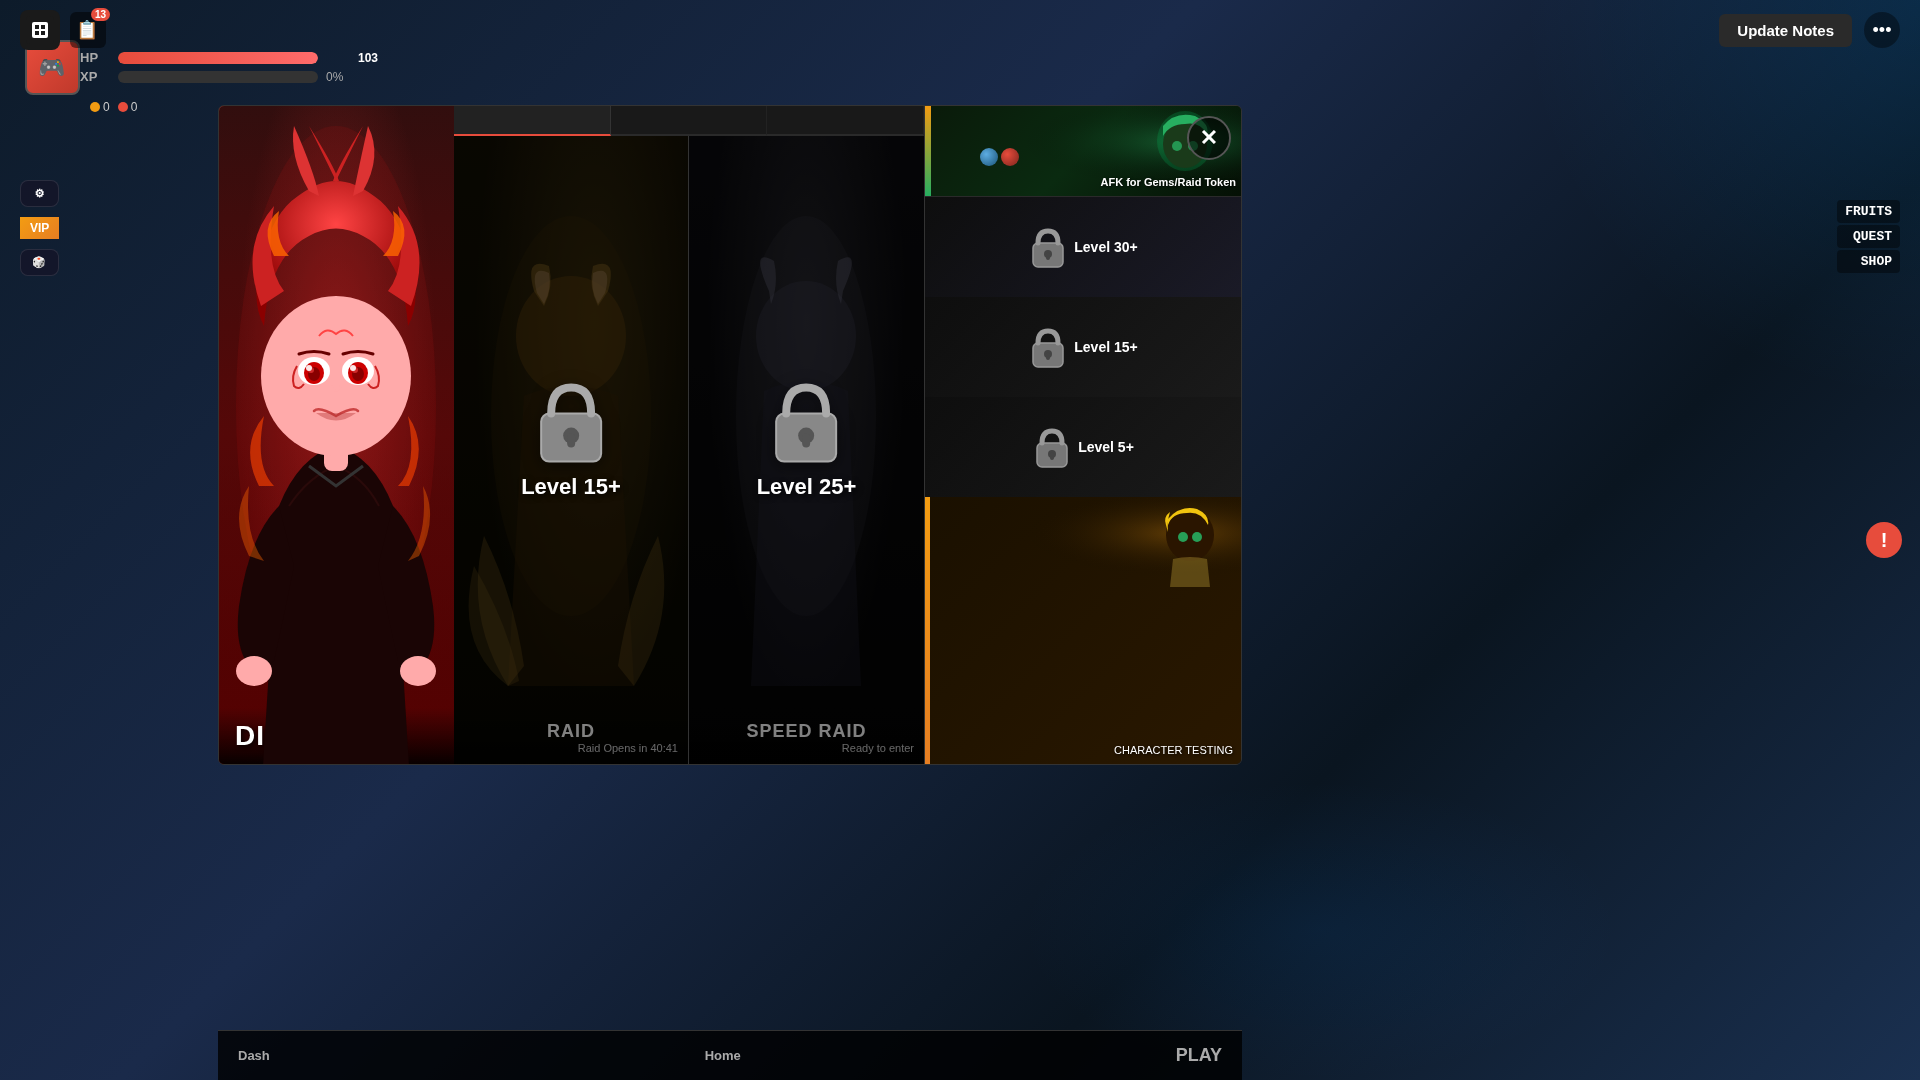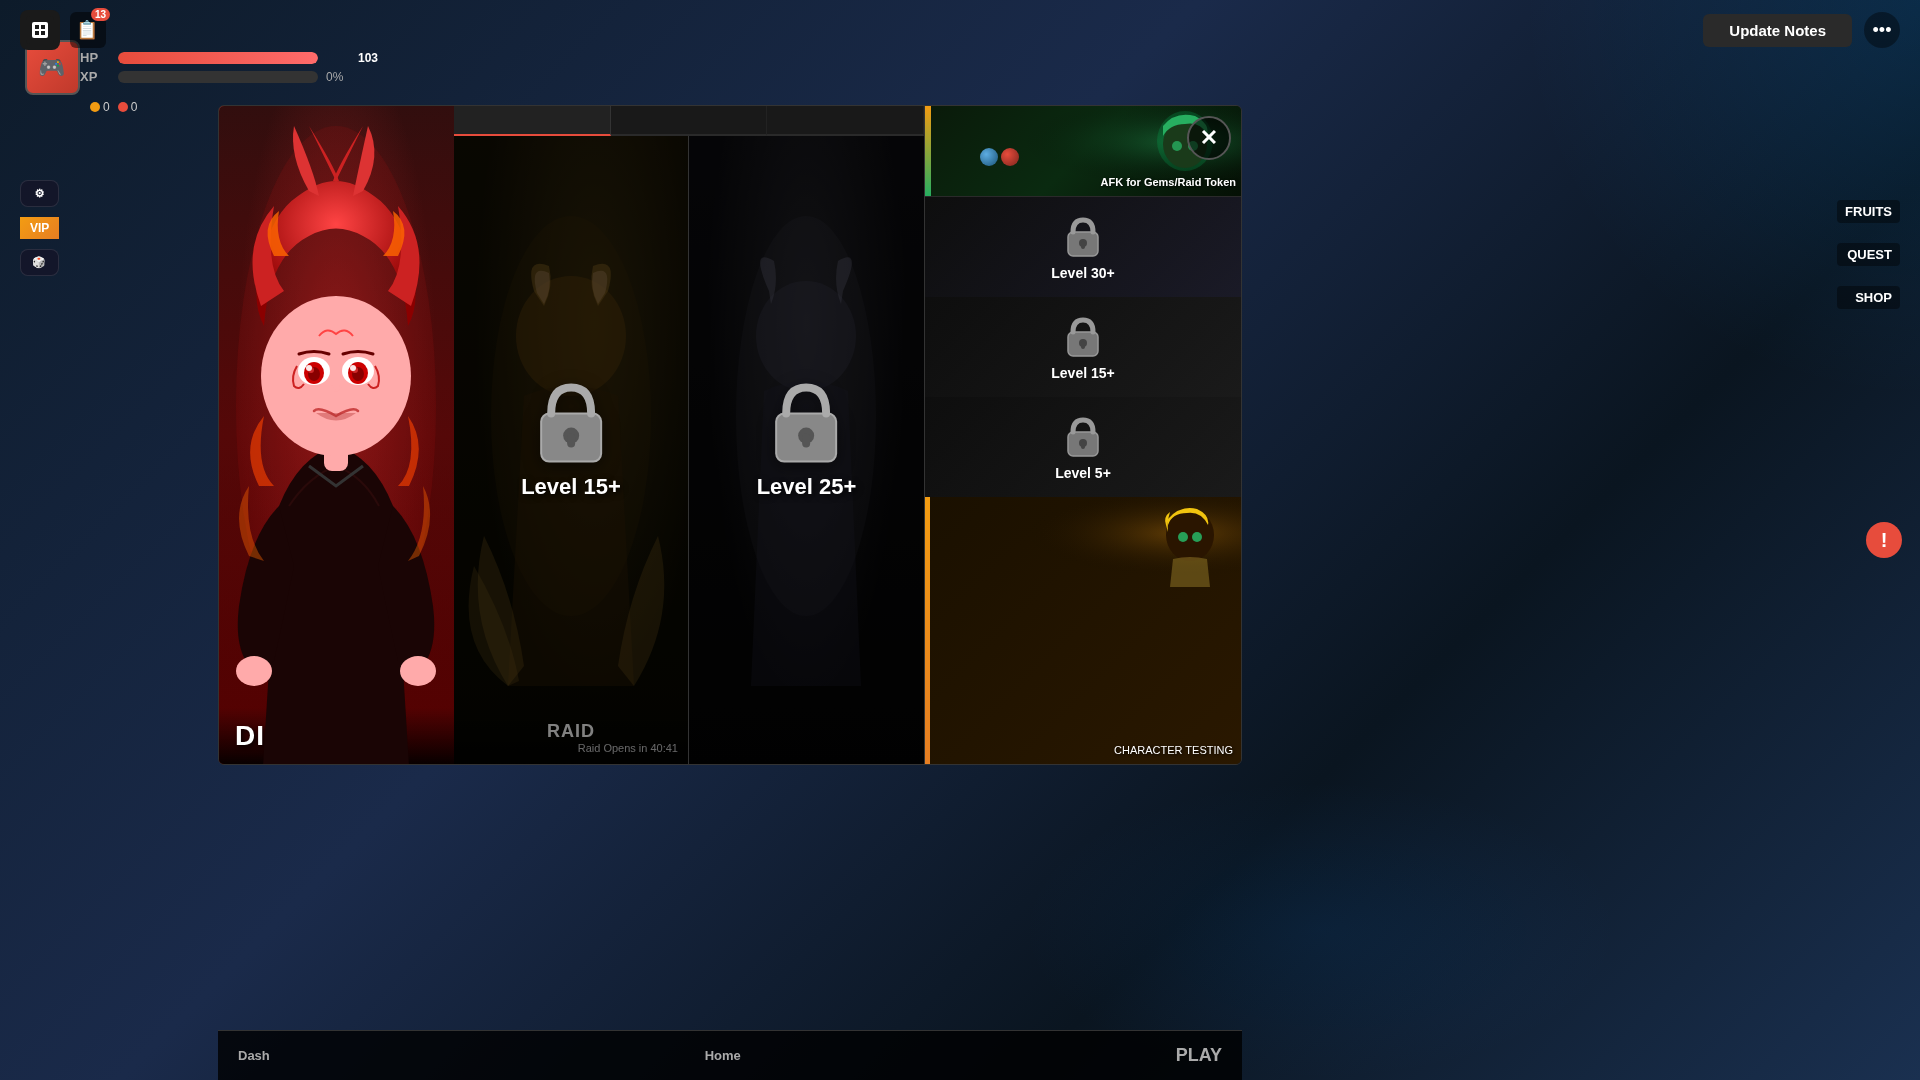--- a/index.html
+++ b/index.html
@@ -80,21 +80,21 @@
 
     .top-right {
       display: flex;
       align-items: center;
       gap: 12px;
     }
     .update-notes-btn {
       background: #2a2a2a;
       color: white;
       border: none;
-      padding: 8px 26px;
+      padding: 8px 18px;
       border-radius: 6px;
       font-size: 15px;
       font-weight: bold;
       cursor: pointer;
     }
     .more-btn {
       width: 36px; height: 36px;
       background: rgba(0,0,0,0.4);
       border-radius: 50%;
       display: flex; align-items: center; justify-content: center;
@@ -220,21 +220,22 @@
     }
 
     
     .right-labels {
       position: absolute;
       right: 20px;
       top: 200px;
       z-index: 5;
       display: flex;
       flex-direction: column;
-      gap: 20px;
+      gap: 2px;
+      font-family: Liberation Mono, monospace;
     }
     .right-label {
       color: white;
       font-size: 13px;
       font-weight: bold;
       text-align: right;
       background: rgba(0,0,0,0.4);
       padding: 4px 8px;
       border-radius: 4px;
     }
@@ -508,21 +509,21 @@
     }
     .locked-bg {
       position: absolute;
       inset: 0;
       background: linear-gradient(135deg, #111 0%, #1a1a1a 100%);
     }
     .locked-content {
       position: absolute;
       inset: 0;
       display: flex;
-      flex-direction: column;
+      flex-direction: row;
       align-items: center;
       justify-content: center;
       gap: 6px;
       z-index: 2;
     }
     .small-lock {
       width: 40px;
       height: 45px;
     }
     .locked-level {
@@ -831,20 +832,24 @@
         <div class="panel-bg-dark"></div>
         <div class="lock-icon">
           <svg class="lock-svg" viewBox="0 0 80 90" xmlns="http://www.w3.org/2000/svg">
             <rect x="10" y="38" width="60" height="48" rx="8" fill="#888" stroke="#aaa" stroke-width="2"></rect>
             <path d="M20 38 Q20 12 40 12 Q60 12 60 38" fill="none" stroke="#aaa" stroke-width="8" stroke-linecap="round"></path>
             <ellipse cx="40" cy="60" rx="8" ry="8" fill="#555"></ellipse>
             <rect x="36" y="58" width="8" height="14" rx="4" fill="#555"></rect>
           </svg>
           <span class="lock-text">Level 25+</span>
         </div>
+        <div class="panel-bottom-label">
+          <div class="panel-bottom-title">SPEED RAID</div>
+          <div class="panel-sub-text">Ready to enter</div>
+        </div>
       </div>
     </div>
   </div>
 
   <div class="panel-right">
 
     <div class="right-card">
       <div class="right-card-top">
         <div class="afk-card-bg"></div>
         <div class="afk-accent"></div>

